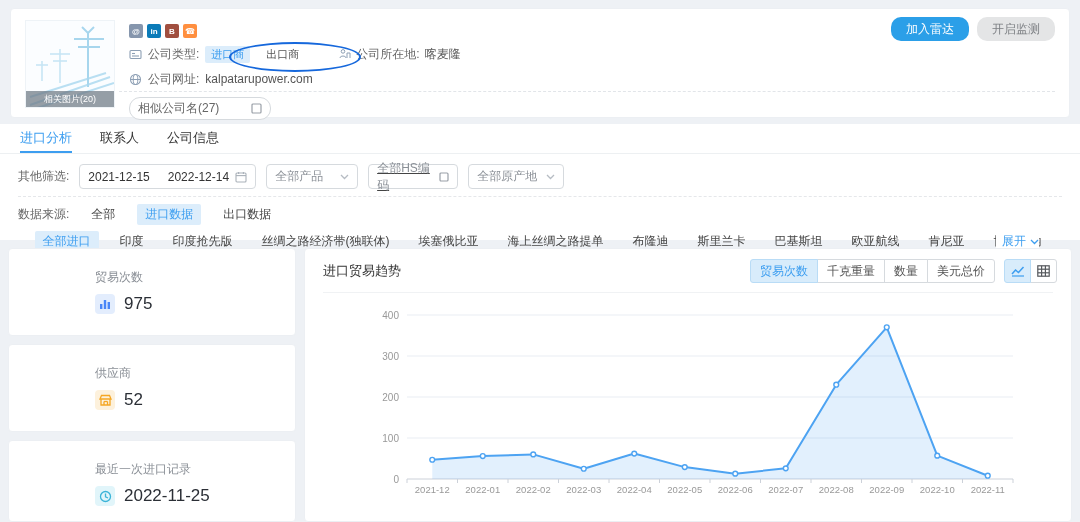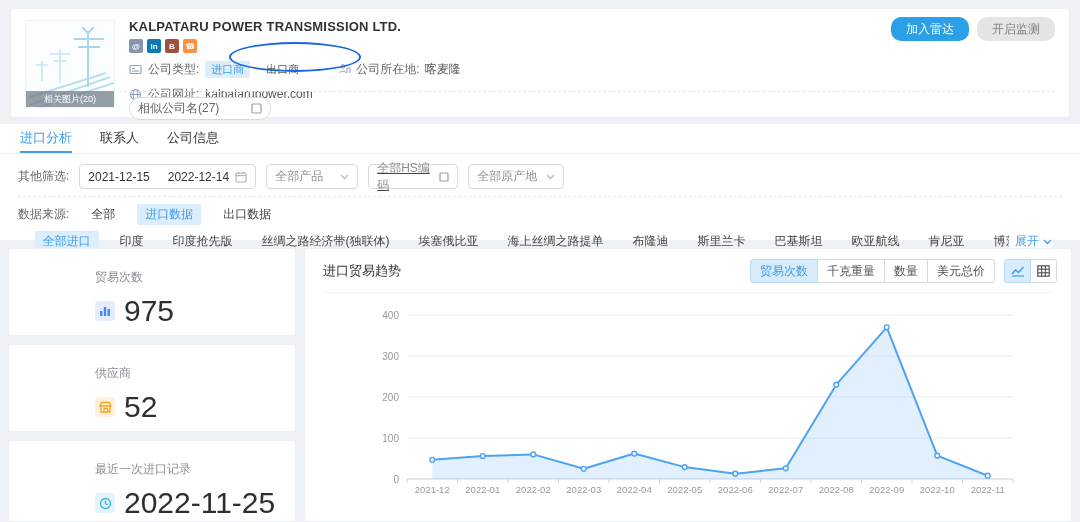--- a/index.html
+++ b/index.html
@@ -49,31 +49,31 @@
   .date-box span { color:#333; }
   .select-box .ph { color:#8a8f96; }
   .dashed-sep { margin:6px 18px 0 18px; border-top:1px dashed #e5e7ea; }
   .source-row { display:flex; align-items:center; padding:7px 0 0 18px; gap:14px; }
   .source-item { padding:2px 8px; border-radius:2px; color:#444; cursor:pointer; }
   .source-item.active { background:#dcedfb; color:#3d9ef0; }
   .region-row { position:relative; display:flex; align-items:center; flex-wrap:nowrap;
     gap:13px; padding:6px 60px 0 64px; overflow:hidden;justify-content:center; }
   .region-chip { padding:2px 8px; border-radius:2px; color:#444; cursor:pointer; white-space:nowrap; }
   .region-chip.active { background:#dcedfb; color:#3d9ef0; }
-  .expand-link { position:absolute; right:28px; top:8px; color:#3d9ef0; display:flex;
+  .expand-link { position:absolute; right:41px; top:8px; color:#3d9ef0; display:flex;
     align-items:center; gap:4px; cursor:pointer; background:#fff; padding-left:6px; }
 
   
   .stat-card { position:absolute; left:8px; width:288px; height:88px; background:#fff;
     border-radius:4px; border:1px solid #eceff3; }
   .stat-card .inner { position:absolute; left:86px; top:20px; }
   .stat-label { color:#8a8f96; font-size:12px; }
   .stat-value-row { margin-top:8px; display:flex; align-items:center; gap:9px; }
   .stat-icon { width:20px; height:20px; border-radius:4px; display:flex; align-items:center; justify-content:center; }
-  .stat-value { font-size:30px; color:#2b2f36; }
+  .stat-value { font-size:17px; color:#2b2f36; }
 
   
   .chart-card { position:absolute; left:304px; top:248px; width:768px; height:274px;
     background:#fff; border-radius:4px; border:1px solid #eceff3; }
   .chart-head { display:flex; align-items:center; padding:10px 14px 0 18px; }
   .chart-title { font-size:13px; color:#333; }
   .chart-controls { margin-left:auto; display:flex; align-items:center; gap:10px; }
   .metric-group { display:flex; }
   .metric-btn { height:24px; padding:0 9px; background:#fff; border:1px solid #d6dade;
     margin-left:-1px; font-size:12px; color:#555; cursor:pointer; font-family:inherit; }
@@ -114,21 +114,20 @@
         <g stroke="#a9d8ef" stroke-width="2" fill="none" opacity="0.8">
           <line x1="4" y1="84" x2="84" y2="56"></line>
             <line x1="4" y1="76" x2="80" y2="52"></line>
             <line x1="8" y1="88" x2="88" y2="62"></line>
         </g>
       </svg>
       <div class="img-label">相关图片(20)</div>
     </div>
 
     <div class="h-content">
-      <div class="company-name">KALPATARU POWER TRANSMISSION LTD.</div>
       <div class="social-row" id="social-row">
           <span class="social-icon" style="background: rgb(134, 150, 173);">@</span>
           <span class="social-icon" style="background: rgb(11, 123, 184);">in</span>
           <span class="social-icon" style="background: rgb(161, 79, 63);">B</span>
           <span class="social-icon" style="background: rgb(255, 143, 63);">☎</span>
         </div>
 
       <div class="info-row">
         <svg width="13" height="13" viewBox="0 0 13 13">
           <rect x="1" y="2.5" width="11" height="8" rx="1" fill="none" stroke="#8ea0b5" stroke-width="1.1"></rect>

